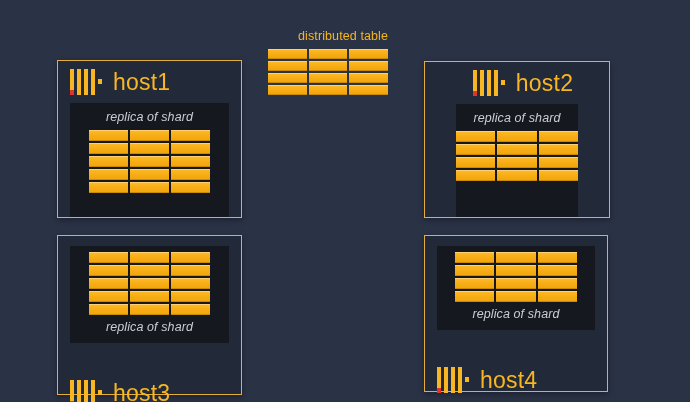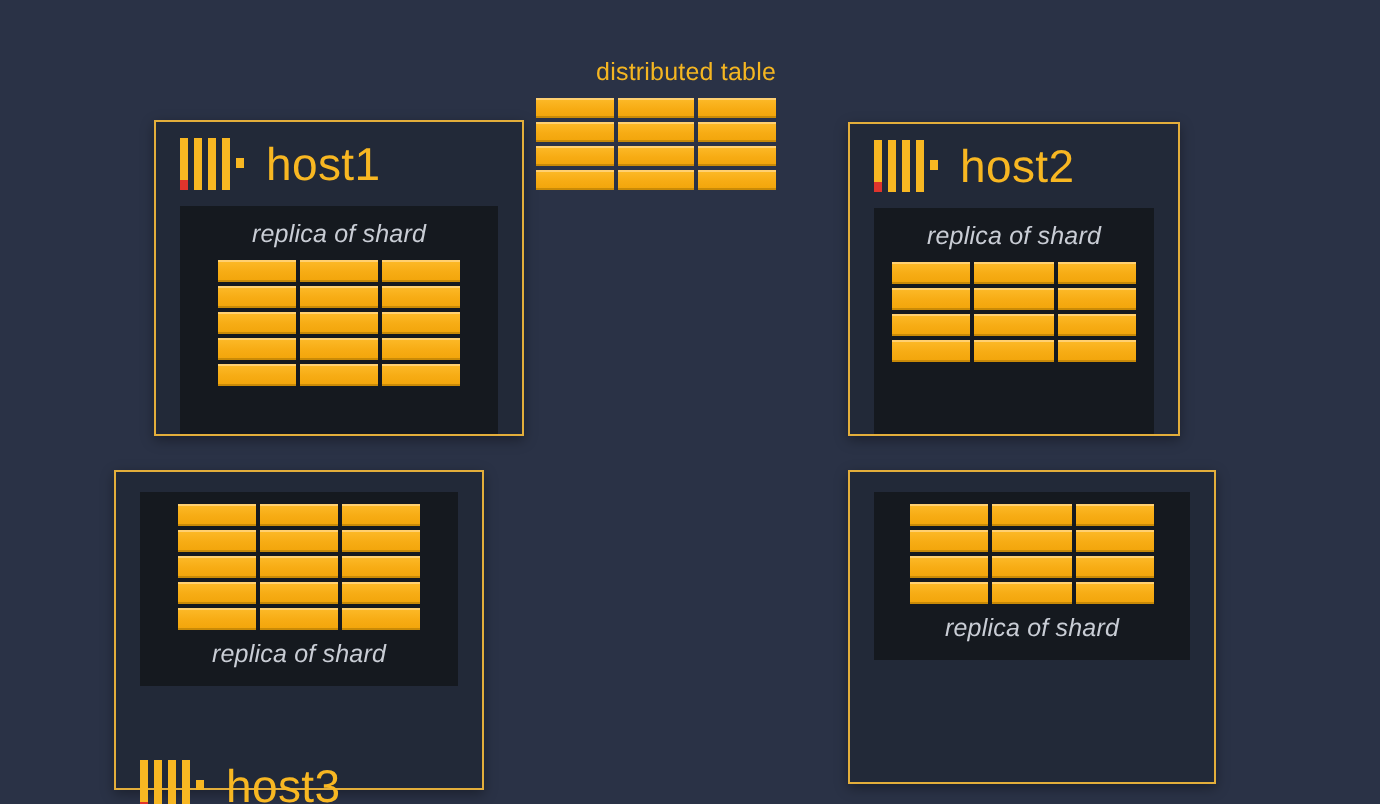--- a/index.html
+++ b/index.html
@@ -60,22 +60,22 @@
     display:flex;flex-direction:column;align-items:center;
     padding:6px 0 7px 0;
   }
   .panel-label{
     color:#c9cdd5;font-size:12.5px;line-height:17px;
     white-space:nowrap;letter-spacing:.1px;font-style:italic;
   }
   .panel .gtable{width:122px;}
 
   
-  #host1{left:57px;top:60px;width:185px;height:158px;margin-left:20px;}
-  #host2{left:424px;top:61px;width:166px;height:157px;}
+  #host1{left:57px;top:60px;width:185px;height:158px;}
+  #host2{left:424px;top:61px;width:186px;height:157px;align-items:center;}
   #host1 .panel,#host2 .panel{margin:8px 12px 0 12px;flex:1;}
   #host1 .panel .gtable,#host2 .panel .gtable{margin-top:4px;}
 
   
   #host3{left:57px;top:235px;width:185px;height:160px;}
   #host4{left:424px;top:235px;width:184px;height:157px;}
   #host3 .panel,#host4 .panel{margin:10px 12px 0 12px;}
   #host3 .panel .gtable,#host4 .panel .gtable{margin-bottom:4px;}
   #host3 .host-head,#host4 .host-head{padding-top:9px;margin-top:28px;}
 
@@ -260,15 +260,26 @@
             <div class="gcell"></div>
           </div>
           <div class="grow">
             <div class="gcell"></div>
             <div class="gcell"></div>
             <div class="gcell"></div>
           </div>
         </div>
       <div class="panel-label">replica of shard</div>
     </div>
+    <div class="host-head">
+      <span class="ch-logo">
+        <span class="ch-bar b1"></span>
+          <span class="ch-bar b2"></span>
+        <span class="ch-bar b3"></span>
+          <span class="ch-bar b4"></span>
+        <span class="ch-red"></span>
+          <span class="ch-dot"></span>
+      </span>
+      <span class="host-name">host4</span>
+    </div>
   </div>
 
 </div>
 
 </body></html>

